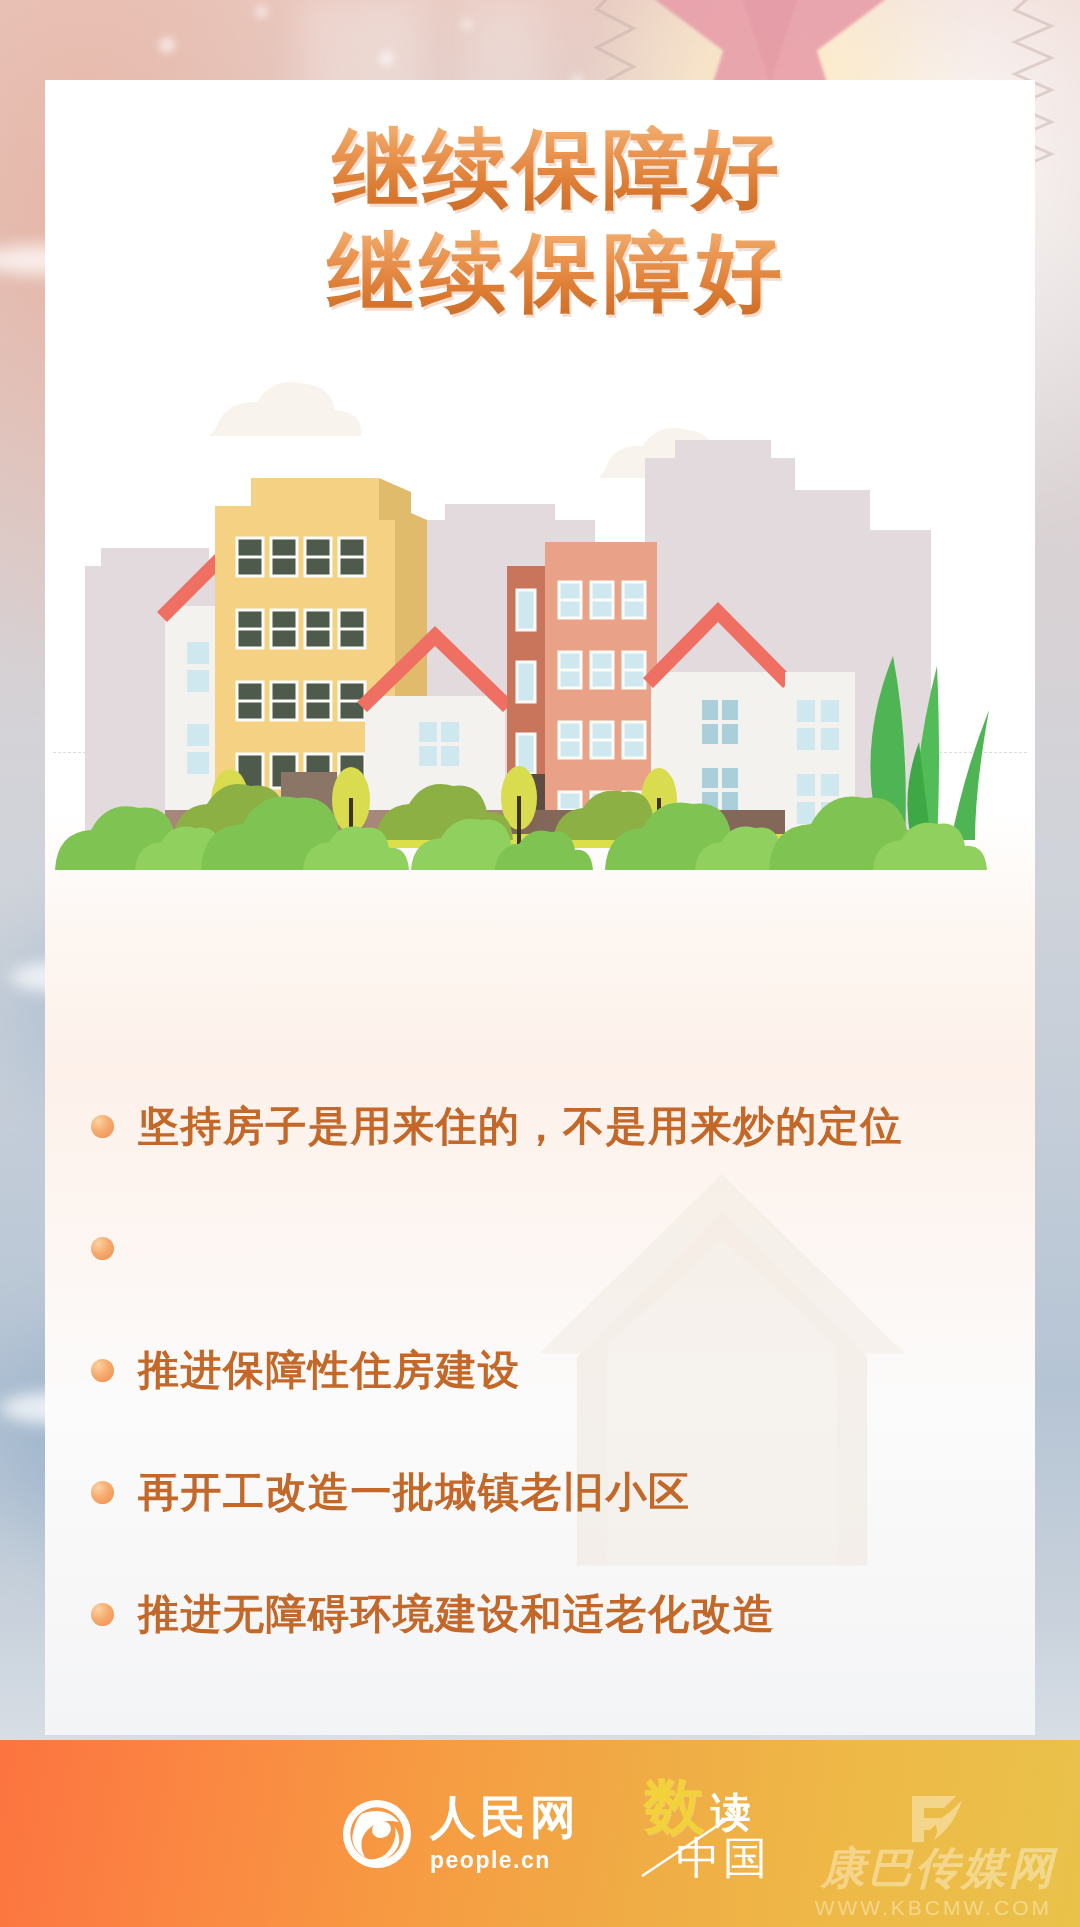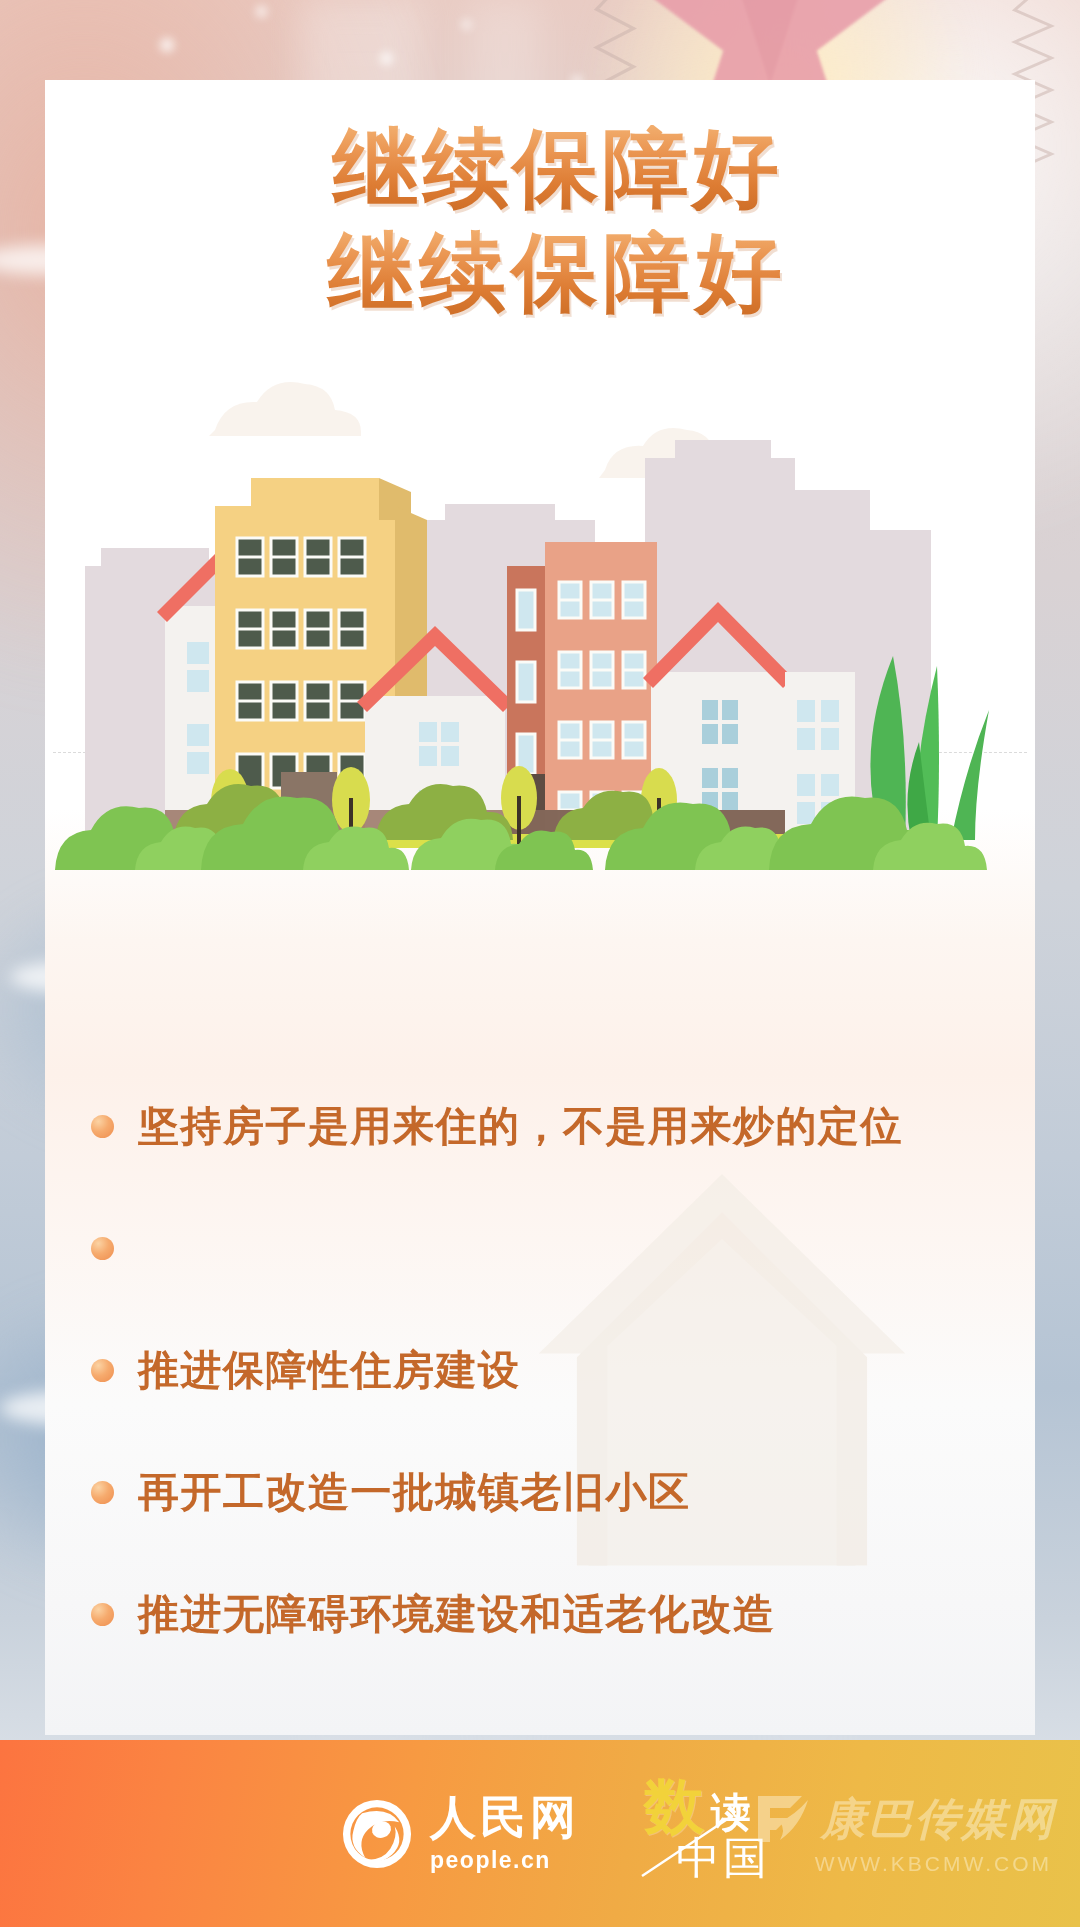--- a/index.html
+++ b/index.html
@@ -144,21 +144,21 @@
   .sd-bottom {
     position:absolute; left:40px; top:62px;
     font-family:"DejaVu Serif","Liberation Serif",serif; font-weight:normal;
     font-size:44px; color:#ffffff; line-height:1; letter-spacing:3px;
   }
   .sd-deco { position:absolute; left:0px; top:30px; width:120px; height:80px; }
   #watermark {
     position:absolute; right:24px; top:52px; display:flex;
     flex-direction:column; align-items:flex-end; opacity:.42;
   }
-  .wm-row { display:flex; align-items:center; }
+  .wm-row { display:flex; align-items:center;flex-direction:column; }
   .wm-mark { width:62px; height:54px; margin-right:10px; }
   .wm-cn {
     font-family:"DejaVu Serif","Liberation Serif",serif; font-weight:bold;
     font-size:44px; color:#fffbe8; letter-spacing:3px; line-height:1;
     font-style:italic;
   }
   .wm-url {
     font-family:"Liberation Sans",sans-serif; font-size:21px; color:#fffbe8;
     letter-spacing:3px; margin-top:6px; margin-right:4px;
   }

